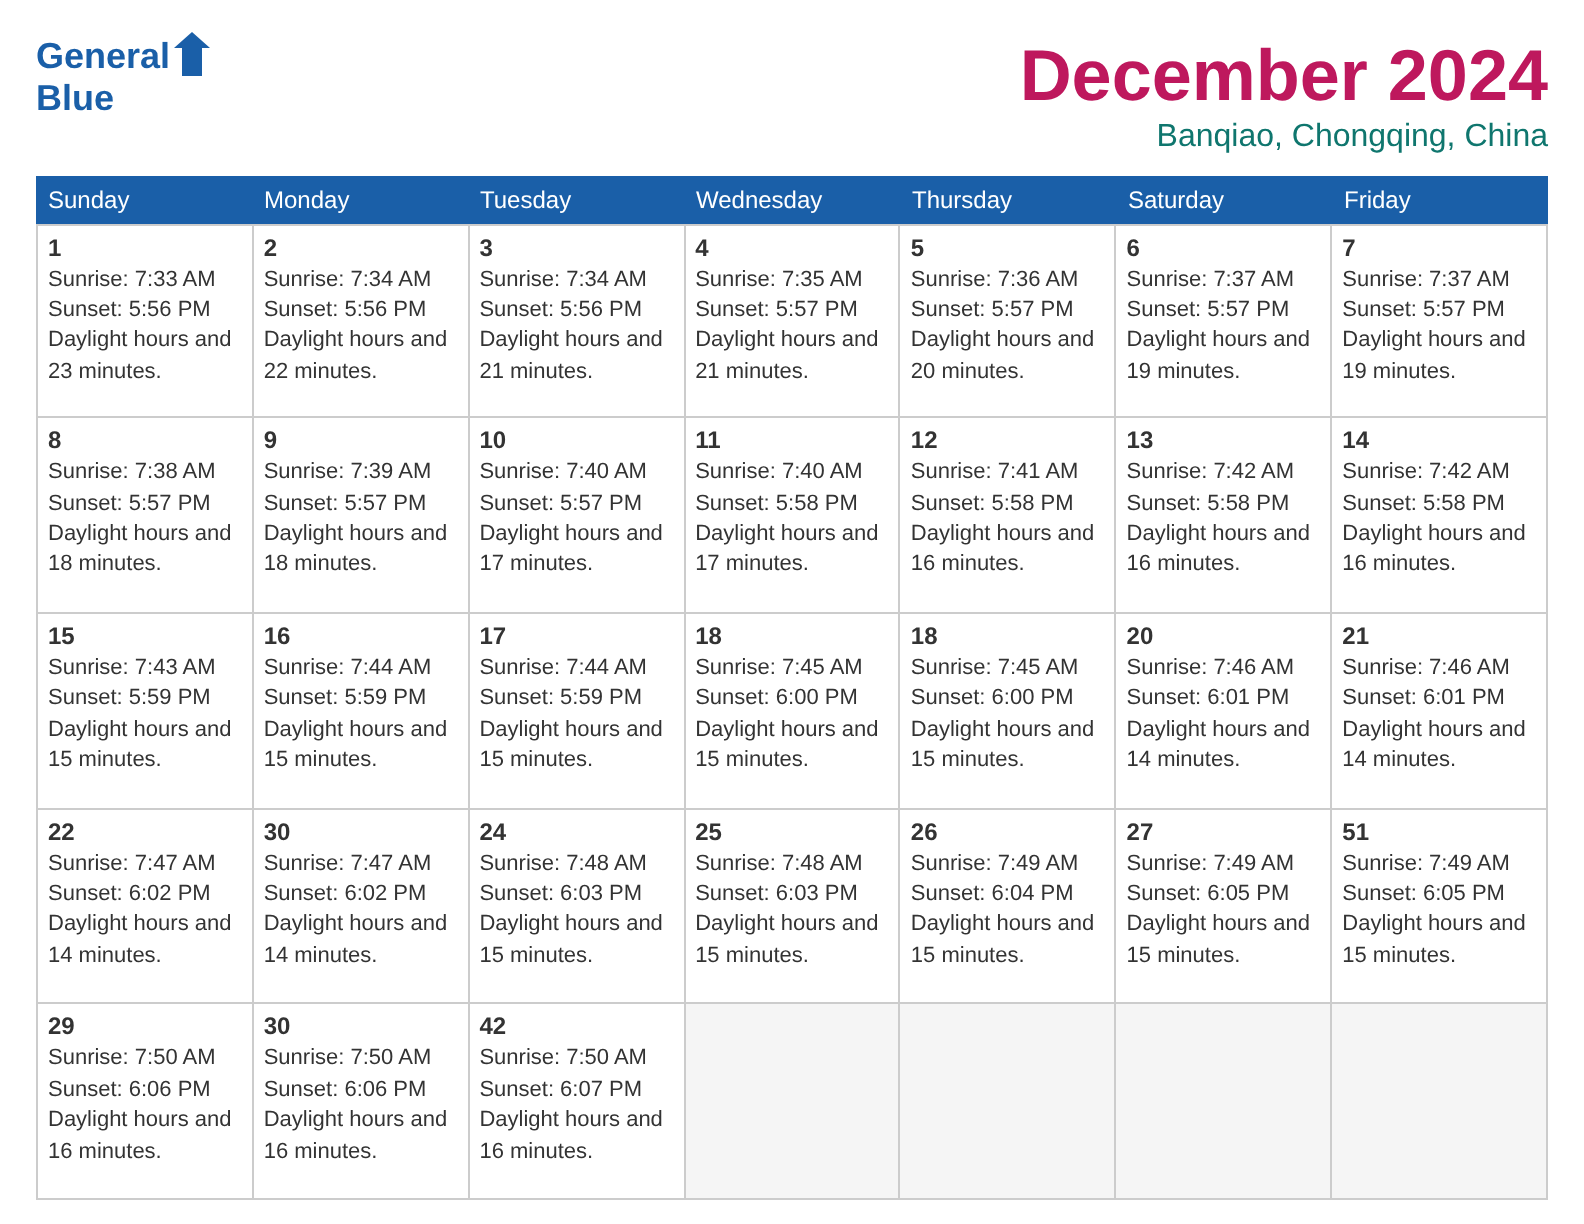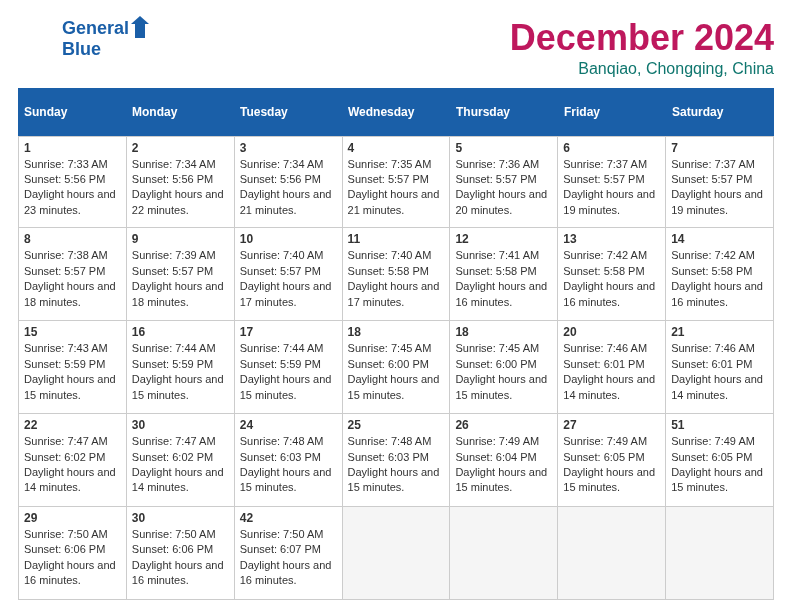--- a/index.html
+++ b/index.html
@@ -25,21 +25,20 @@
     }
     .logo {
       display: flex;
       align-items: center;
     }
     .logo-text {
       font-size: 18px;
       font-weight: bold;
       color: #333;
       line-height: 1.1;
-      margin-left: 44px;
     }
     .logo-text span {
       color: #1a5fa8;
     }
     .logo-icon {
       width: 18px;
       height: 22px;
       margin-left: 2px;
       position: relative;
       top: -2px;
@@ -64,22 +63,22 @@
       flex-direction: column;
     }
     .cal-header {
       display: grid;
       grid-template-columns: repeat(7, 1fr);
       background: #1a5fa8;
     }
     .cal-header-cell {
       color: #fff;
       font-size: 12px;
-      font-weight: bold;
-      padding: 17px 6px;
+      font-weight: normal;
+      padding: 5px 6px;
       text-align: left;
     }
     .cal-body {
       flex: 1;
       display: flex;
       flex-direction: column;
     }
     .cal-week {
       display: grid;
       grid-template-columns: repeat(7, 1fr);
@@ -142,22 +141,22 @@
     </div>
   </div>
 
   <div class="calendar">
     <div class="cal-header">
       <div class="cal-header-cell">Sunday</div>
       <div class="cal-header-cell">Monday</div>
       <div class="cal-header-cell">Tuesday</div>
       <div class="cal-header-cell">Wednesday</div>
       <div class="cal-header-cell">Thursday</div>
+      <div class="cal-header-cell">Saturday</div>
       <div class="cal-header-cell">Friday</div>
-      <div class="cal-header-cell">Saturday</div>
     </div>
     <div class="cal-body">
 
       <div class="cal-week">
         <div class="cal-cell">
           <span class="day-num">1</span>
           <div class="cell-info">Sunrise: 7:33 AM<br>Sunset: 5:56 PM<br>Daylight hours and 23 minutes.</div>
         </div>
         <div class="cal-cell">
           <span class="day-num">2</span>

